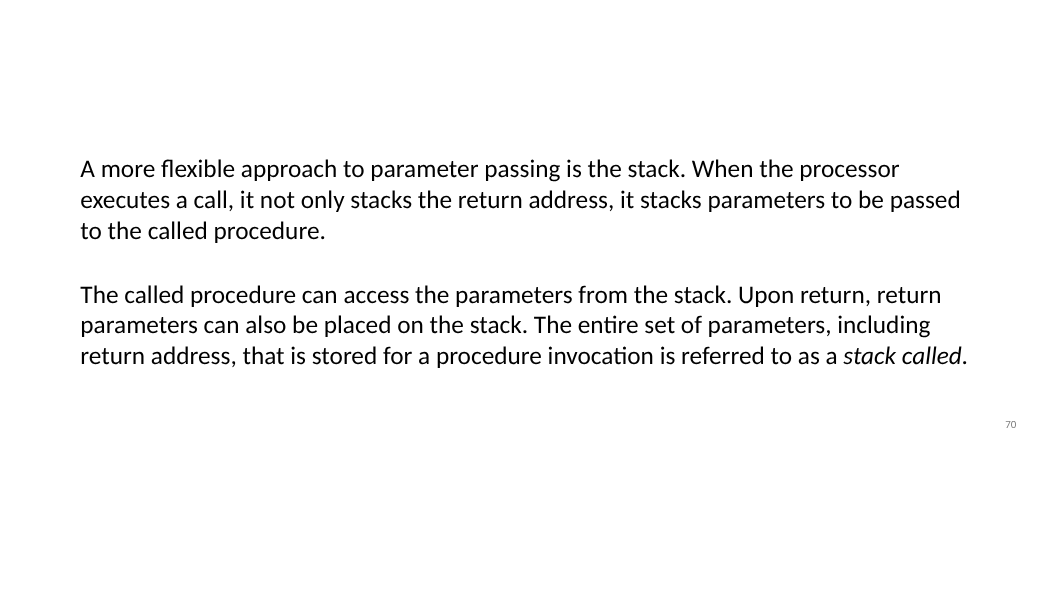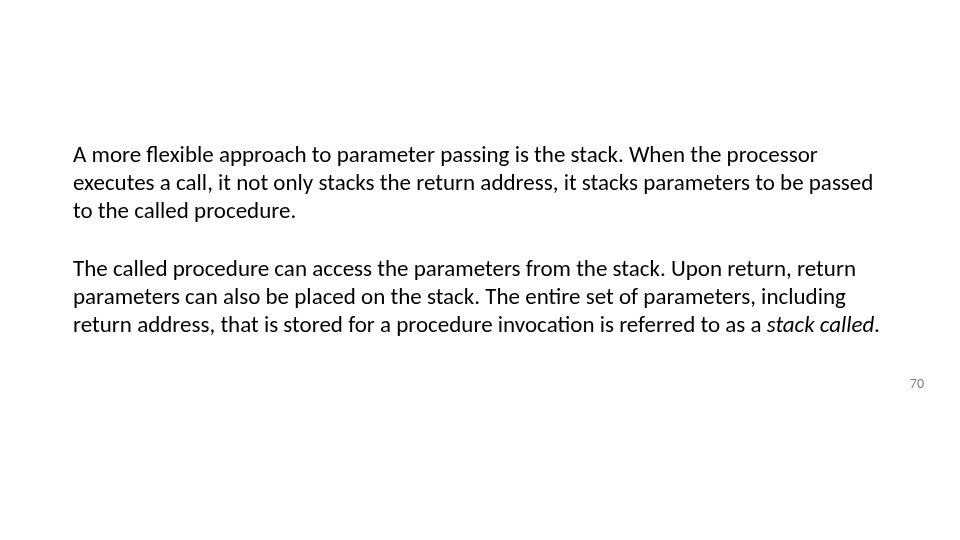--- a/index.html
+++ b/index.html
@@ -27,21 +27,21 @@
     line-height: 1.22;
     color: #000;
   }
   .para {
     margin: 0 0 30px 0;
   }
   .page-number {
     position: absolute;
     right: 36px;
     bottom: 28px;
-    font-size: 14px;
+    font-size: 10px;
     color: #7f7f7f;
   }
   .italic {
     font-style: italic;
   }
 </style>
 </head>
 <body>
 
 <div class="slide">

